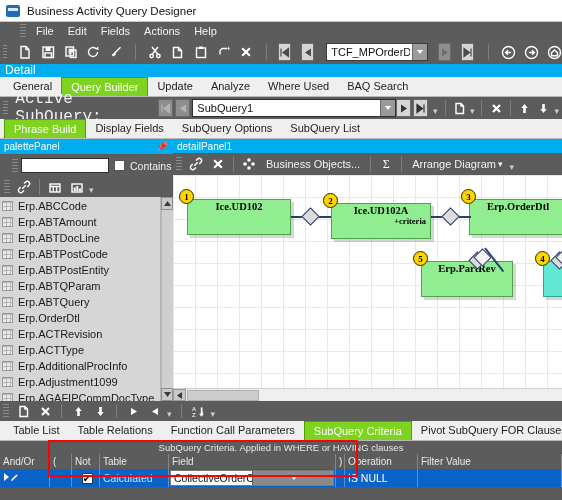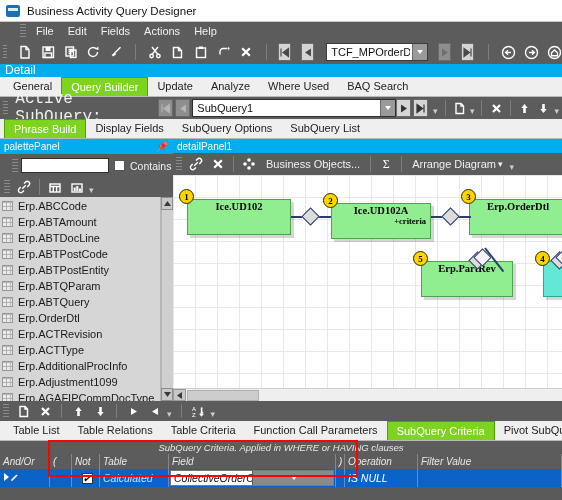--- a/index.html
+++ b/index.html
@@ -643,27 +643,26 @@
           <path class="icnf" d="M10.5 2.5v7l2-2.5h-1.2V2.5z"></path>
           <path class="icn" d="M10.5 2.5v8M8.8 8.6l1.7 2 1.7-2"></path>
         </svg>
     </div>
     <span style="color:#ccc;font-size:9px;padding:6px 4px 0 2px;">▾</span>
   </div>
 
   <div class="bottom-tabs">
     <div class="tab">Table List</div>
     <div class="tab">Table Relations</div>
-    <div class="tab">Table Criteria</div>
     <div class="tab">Function Call Parameters</div>
     <div class="tab active white">SubQuery Criteria</div>
     <div class="tab">Pivot SubQuery FOR Clause</div>
   </div>
 
-  <div style="position:relative;font-style:italic;">
+  <div style="position:relative;">
     <div class="grid-cap">SubQuery Criteria. Applied in WHERE or HAVING clauses</div>
 
     <div class="grid-hdr">
       <div class="c" style="width:50px">And/Or</div>
       <div class="c" style="width:22px">(</div>
       <div class="c" style="width:28px">Not</div>
       <div class="c" style="width:69px">Table</div>
       <div class="c" style="width:167px">Field</div>
       <div class="c" style="width:9px">)</div>
       <div class="c" style="width:73px">Operation</div>

